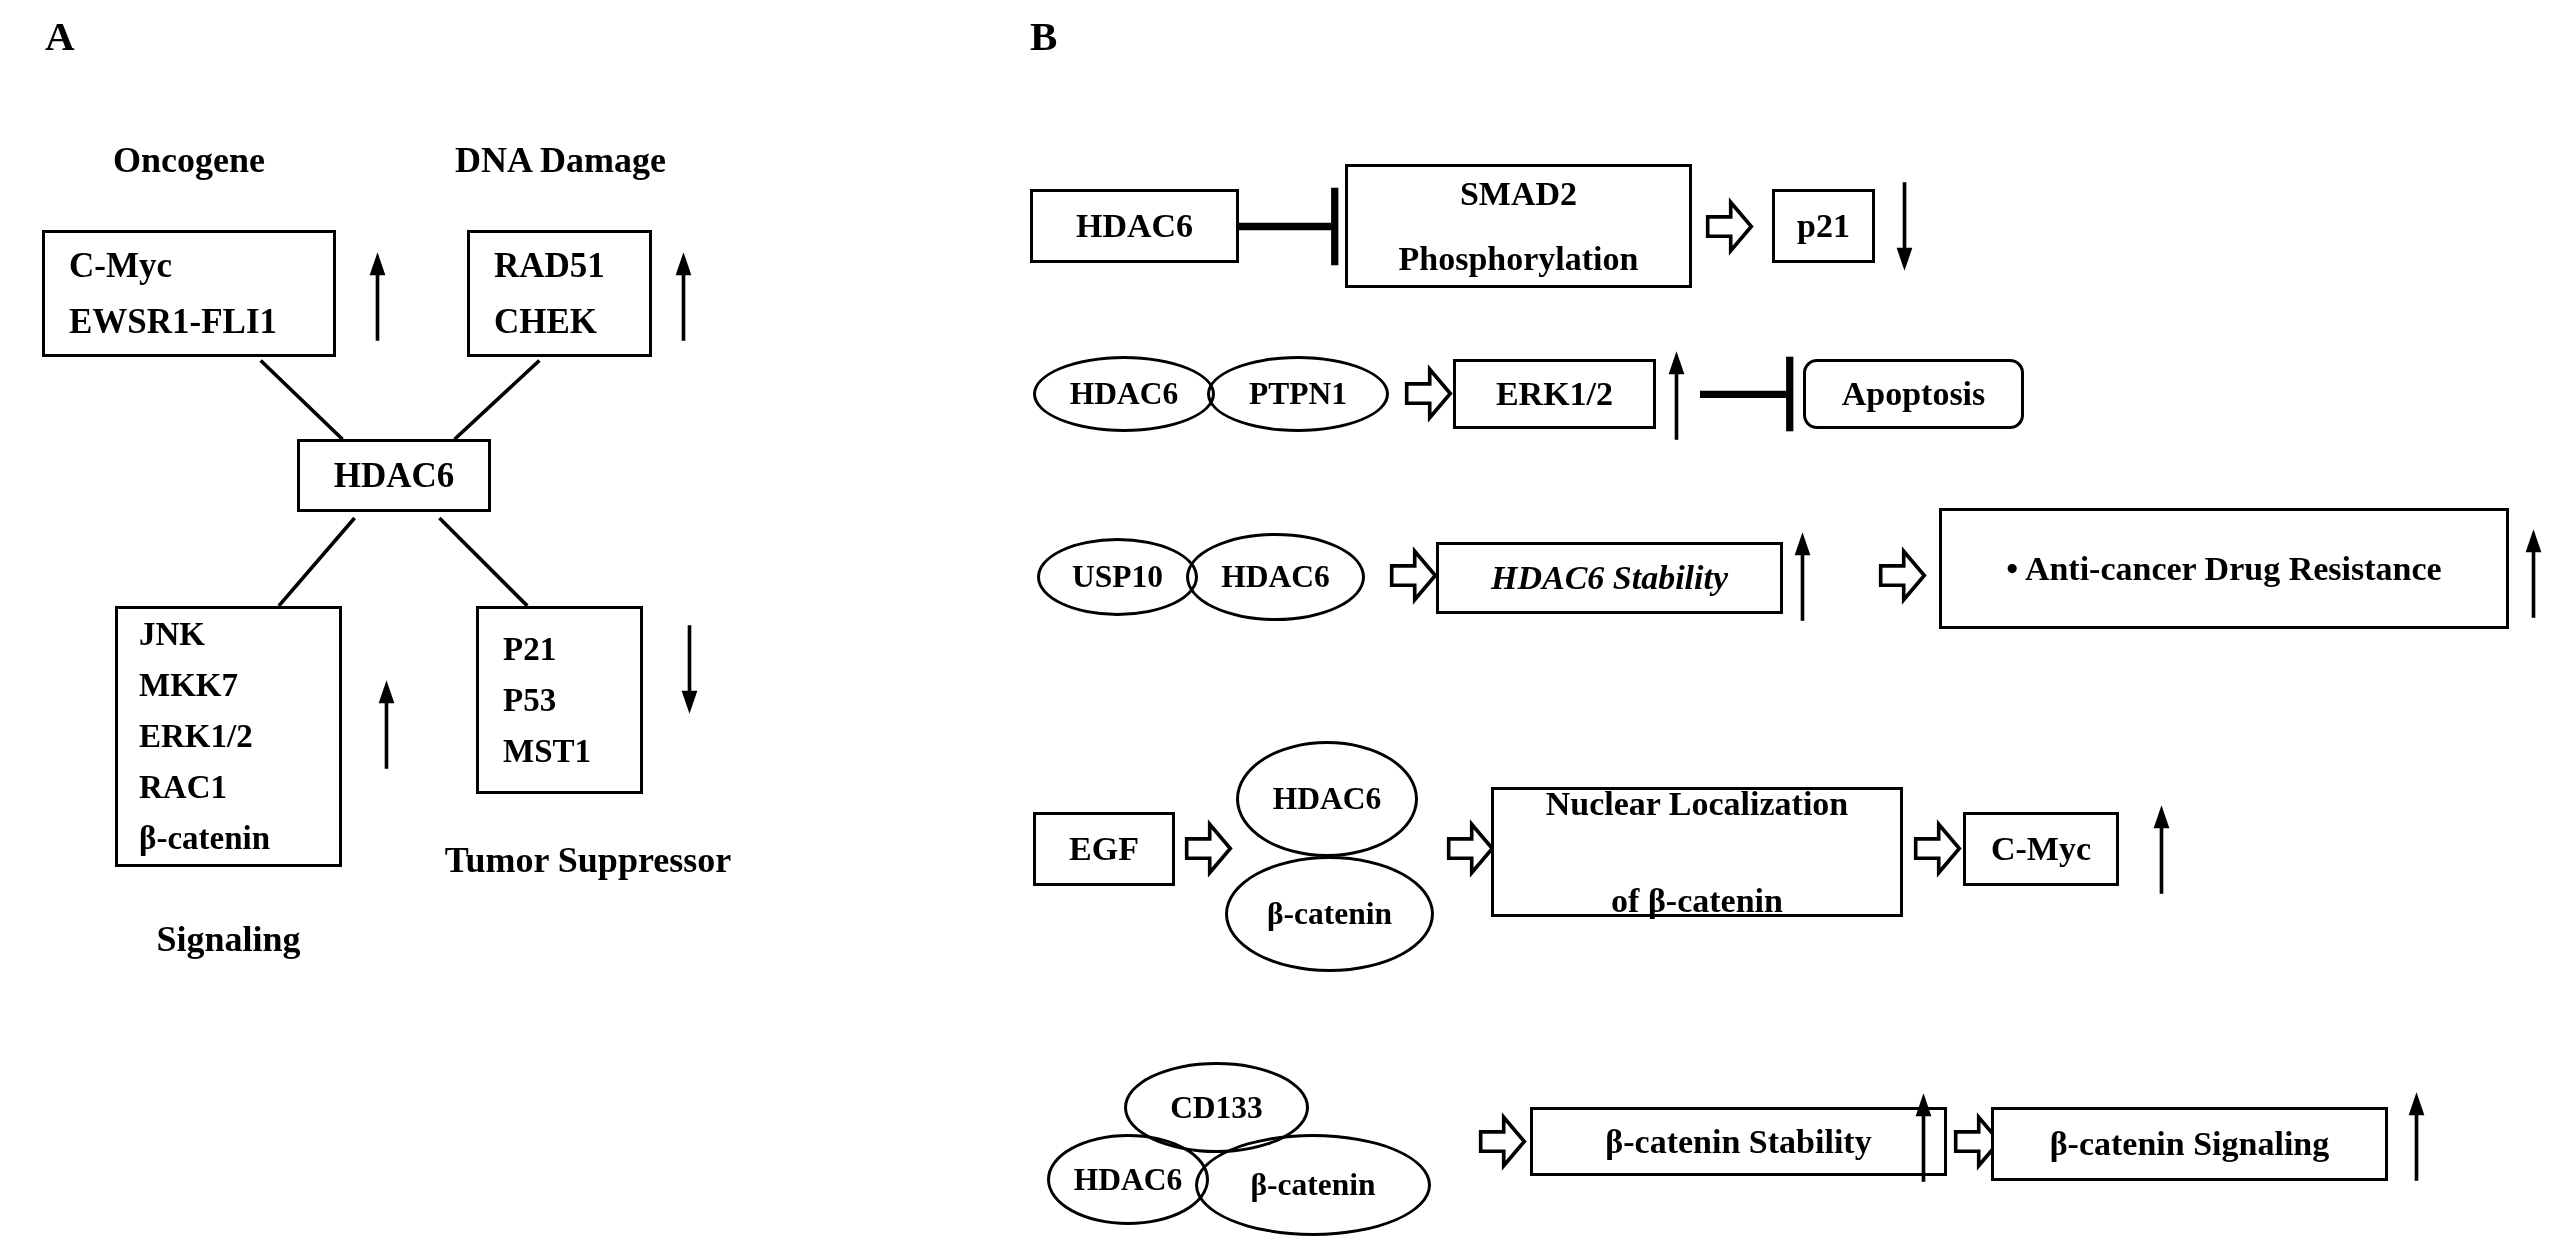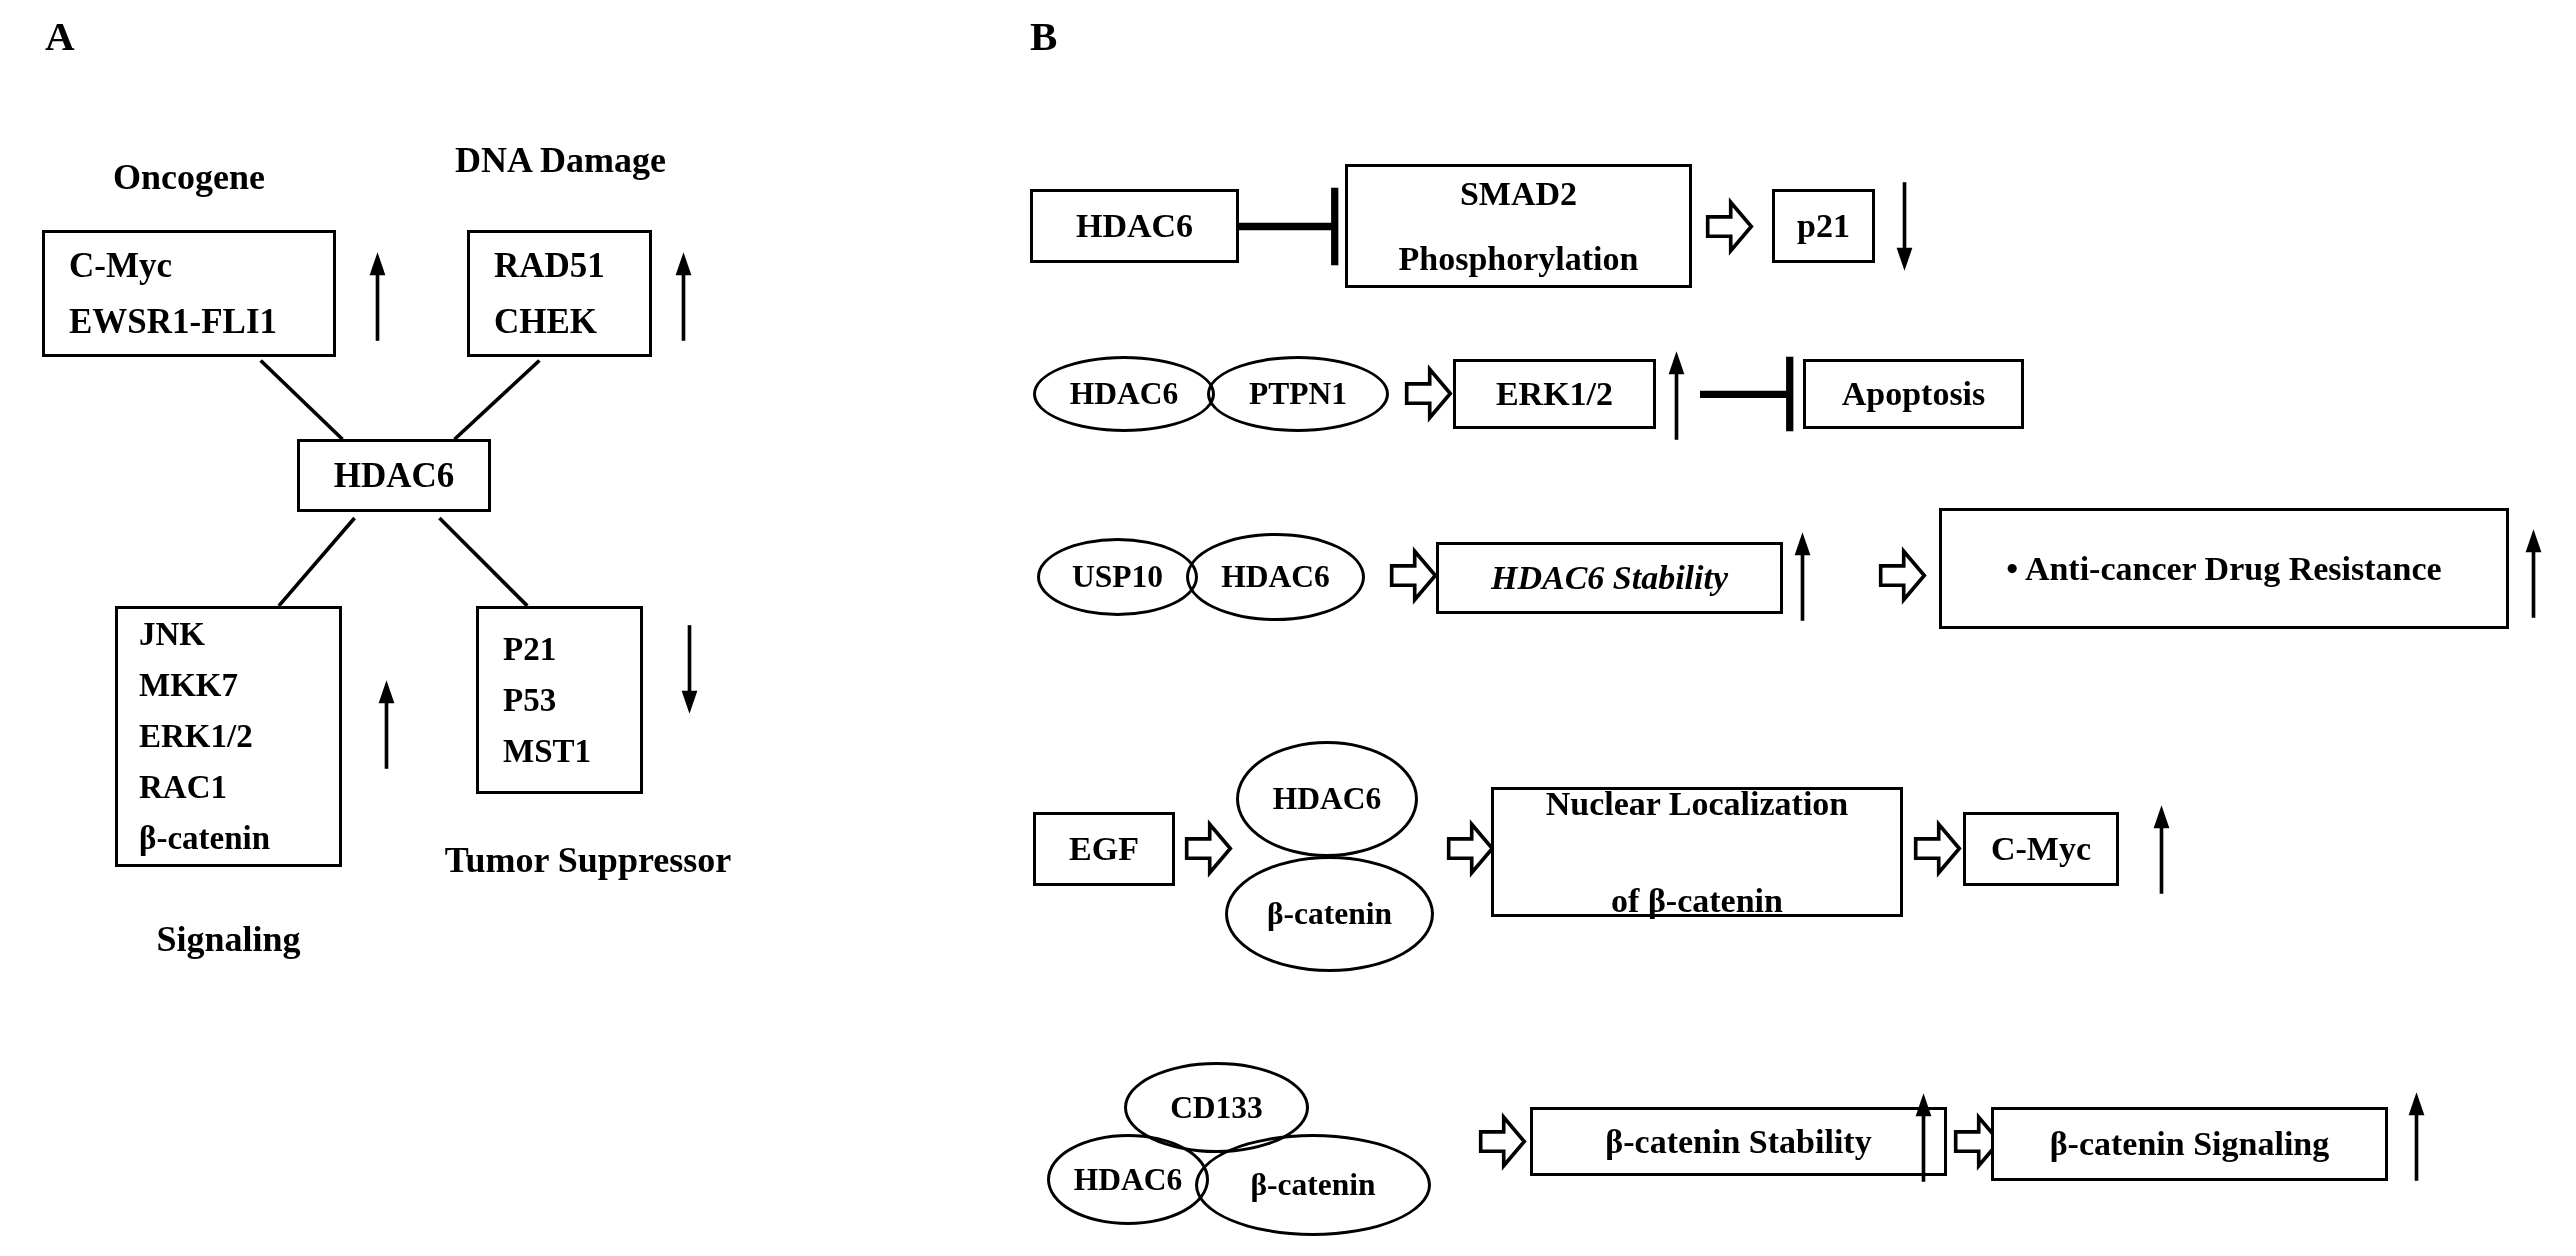--- a/index.html
+++ b/index.html
@@ -38,21 +38,21 @@
   .arr{position:absolute;}
   svg line, svg polygon{shape-rendering:auto;}
 </style>
 </head>
 <body>
 
 <div id="figure">
 
   <div class="panel-label" style="left:45px;top:12px;">A</div>
 
-  <div class="hdr" style="left:42px;top:156px;width:294px;">Oncogene</div>
+  <div class="hdr" style="left:42px;top:139px;width:294px;">Oncogene</div>
   <div class="hdr" style="left:424px;top:139px;width:273px;">DNA Damage</div>
 
   <svg class="arr" style="left:0;top:0;" width="1000" height="1256" viewBox="0 0 1650 2073">
     <line x1="430" y1="595" x2="565" y2="725" stroke="#000" stroke-width="6"></line>
     <line x1="890" y1="595" x2="750" y2="725" stroke="#000" stroke-width="6"></line>
     <line x1="585" y1="855" x2="460" y2="1000" stroke="#000" stroke-width="6"></line>
     <line x1="725" y1="855" x2="870" y2="1000" stroke="#000" stroke-width="6"></line>
   </svg>
 
   <div class="box leftpad" style="left:42px;top:230px;width:294px;height:127px;">
@@ -142,21 +142,21 @@
       <div class="single">ERK1/2</div>
     </div>
     <svg class="arr" style="left:1663px;top:350px;" width="27" height="91" viewBox="0 0 44 150">
       <line x1="22" y1="148" x2="22" y2="26" stroke="#000" stroke-width="6"></line>
         <polygon points="22,2 9,40 35,40" fill="#000"></polygon>
     </svg>
     <svg class="arr" style="left:1700px;top:353px;" width="97" height="82" viewBox="0 0 160 135">
       <line x1="0" y1="68" x2="148" y2="68" stroke="#000" stroke-width="12"></line>
       <line x1="148" y1="6" x2="148" y2="129" stroke="#000" stroke-width="12"></line>
     </svg>
-    <div class="box center" style="left:1803px;top:359px;width:221px;height:70px;">
+    <div class="box center" style="left:1803px;top:359px;width:221px;height:70px;border-radius:14px;">
       <div class="single">Apoptosis</div>
     </div>
   </div>
 
   <div>
     <div class="ellipse" style="left:1037px;top:538px;width:161px;height:78px;">
       <span>USP10</span>
     </div>
     <div class="ellipse" style="left:1186px;top:533px;width:179px;height:88px;">
       <span>HDAC6</span>

